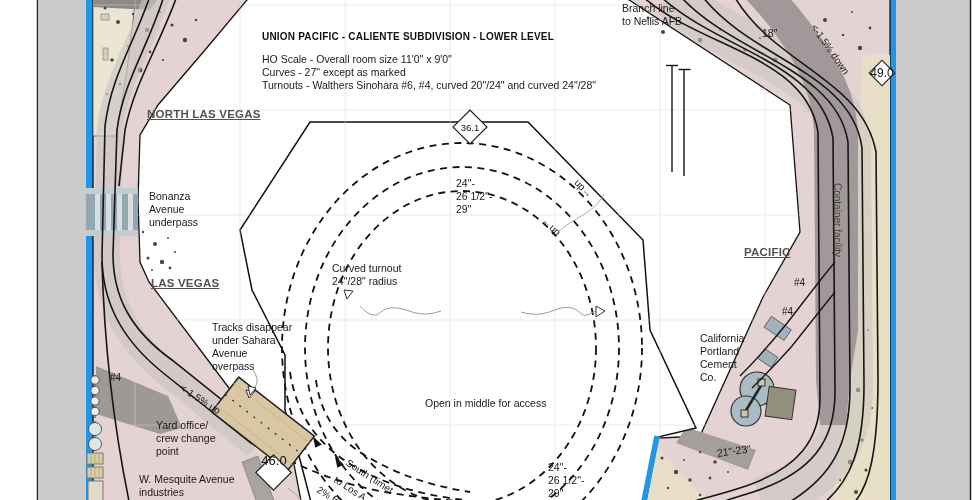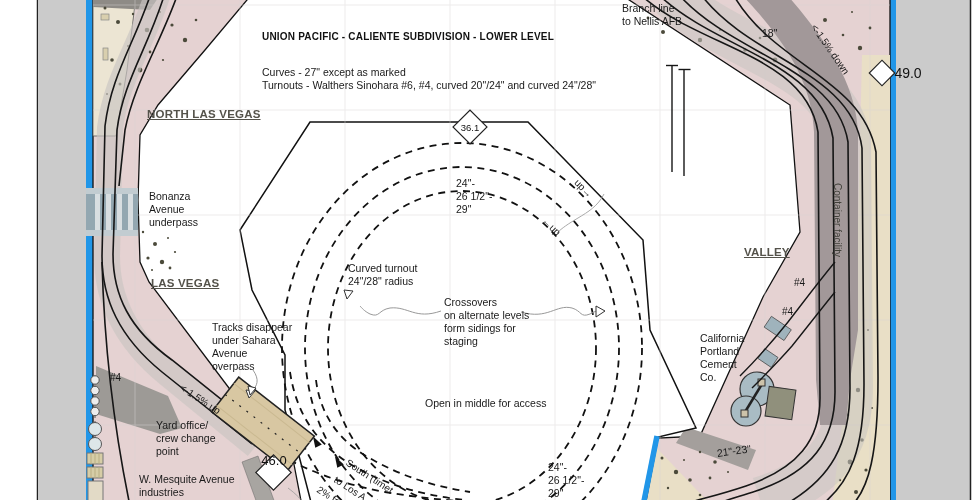--- a/index.html
+++ b/index.html
@@ -231,20 +231,21 @@
   <line x1="657" y1="436" x2="643" y2="506" stroke="#2196e8" stroke-width="5.5"></line>
 
   <g fill="#fff" stroke="#222" stroke-width="1.2">
     <rect x="458" y="115" width="24" height="24" transform="rotate(45 470 127)"></rect>
     <rect x="873" y="64" width="18" height="18" transform="rotate(45 882 73)"></rect>
     <rect x="261" y="460" width="25" height="25" transform="rotate(45 273.5 472.5)"></rect>
   </g>
 </svg>
 
   <div class="lbl title" style="left:262px;top:31px">UNION PACIFIC - CALIENTE SUBDIVISION - LOWER LEVEL</div>
+  <div class="lbl" style="left:262px;top:53px">HO Scale - Overall room size 11'0" x 9'0"</div>
   <div class="lbl" style="left:262px;top:66px">Curves - 27" except as marked</div>
   <div class="lbl" style="left:262px;top:79px">Turnouts - Walthers Sinohara #6, #4, curved 20"/24" and curved 24"/28"</div>
 
   <div class="lbl" style="left:622px;top:2px">Branch line
 to Nellis AFB</div>
   <div class="lbl" style="left:762px;top:27px">18"</div>
 
   <div class="lbl city" style="left:147px;top:107px">NORTH LAS VEGAS</div>
   <div class="lbl" style="left:149px;top:190px">Bonanza
 Avenue
@@ -260,43 +261,39 @@
 industries</div>
   <div class="lbl" style="left:156px;top:419px">Yard office/
 crew change
 point</div>
 
   <div class="lbl" style="left:456px;top:177px">24"-
 26 1/2"-
 29"</div>
   <div class="lbl small rot" style="left:580px;top:177px;transform:rotate(45deg)">up→</div>
   <div class="lbl small rot" style="left:548px;top:215px;transform:rotate(45deg)">←up</div>
-  <div class="lbl" style="left:348px;top:262px">Curved turnout
+  <div class="lbl" style="left:332px;top:262px">Curved turnout
 24"/28" radius</div>
-  <div class="lbl" style="left:444px;top:296px">Crossovers
-on alternate levels
-form sidings for
-staging</div>
   <div class="lbl" style="left:425px;top:397px">Open in middle for access</div>
 
   <div class="lbl small rot" style="left:350px;top:457px;transform:rotate(33deg)">South (timet</div>
   <div class="lbl small rot" style="left:338px;top:474px;transform:rotate(33deg)">to Los A</div>
   <div class="lbl small rot" style="left:321px;top:484px;transform:rotate(33deg)">2% fou</div>
   <div class="lbl" style="left:548px;top:461px">24"-
 26 1/2"-
 29"</div>
 
-  <div class="lbl city" style="left:744px;top:245px">VALLEY</div>
+  <div class="lbl city" style="left:744px;top:245px">PACIFIC</div>
   <div class="lbl small" style="left:794px;top:277px">#4</div>
   <div class="lbl small" style="left:782px;top:306px">#4</div>
   <div class="lbl" style="left:700px;top:332px">California
 Portland
 Cement
 Co.</div>
   <div class="lbl rot" style="left:716px;top:447px;transform:rotate(-8deg)">21"-23"</div>
   <div class="lbl small rot" style="left:843px;top:183px;transform:rotate(90deg);color:#3f3f38">Container facility</div>
   <div class="lbl small rot" style="left:818px;top:22px;transform:rotate(55deg)">&lt;-1.5% down</div>
 
   <div class="diamond-lbl" style="left:470px;top:127px">36.1</div>
-  <div class="diamond-lbl" style="left:908px;top:73px;font-size:14px">49.0</div>
+  <div class="diamond-lbl" style="left:882px;top:73px;font-size:12px">49.0</div>
   <div class="diamond-lbl" style="left:274px;top:460px;font-size:13px">46.0</div>
 
 </div>
 
 </body></html>

